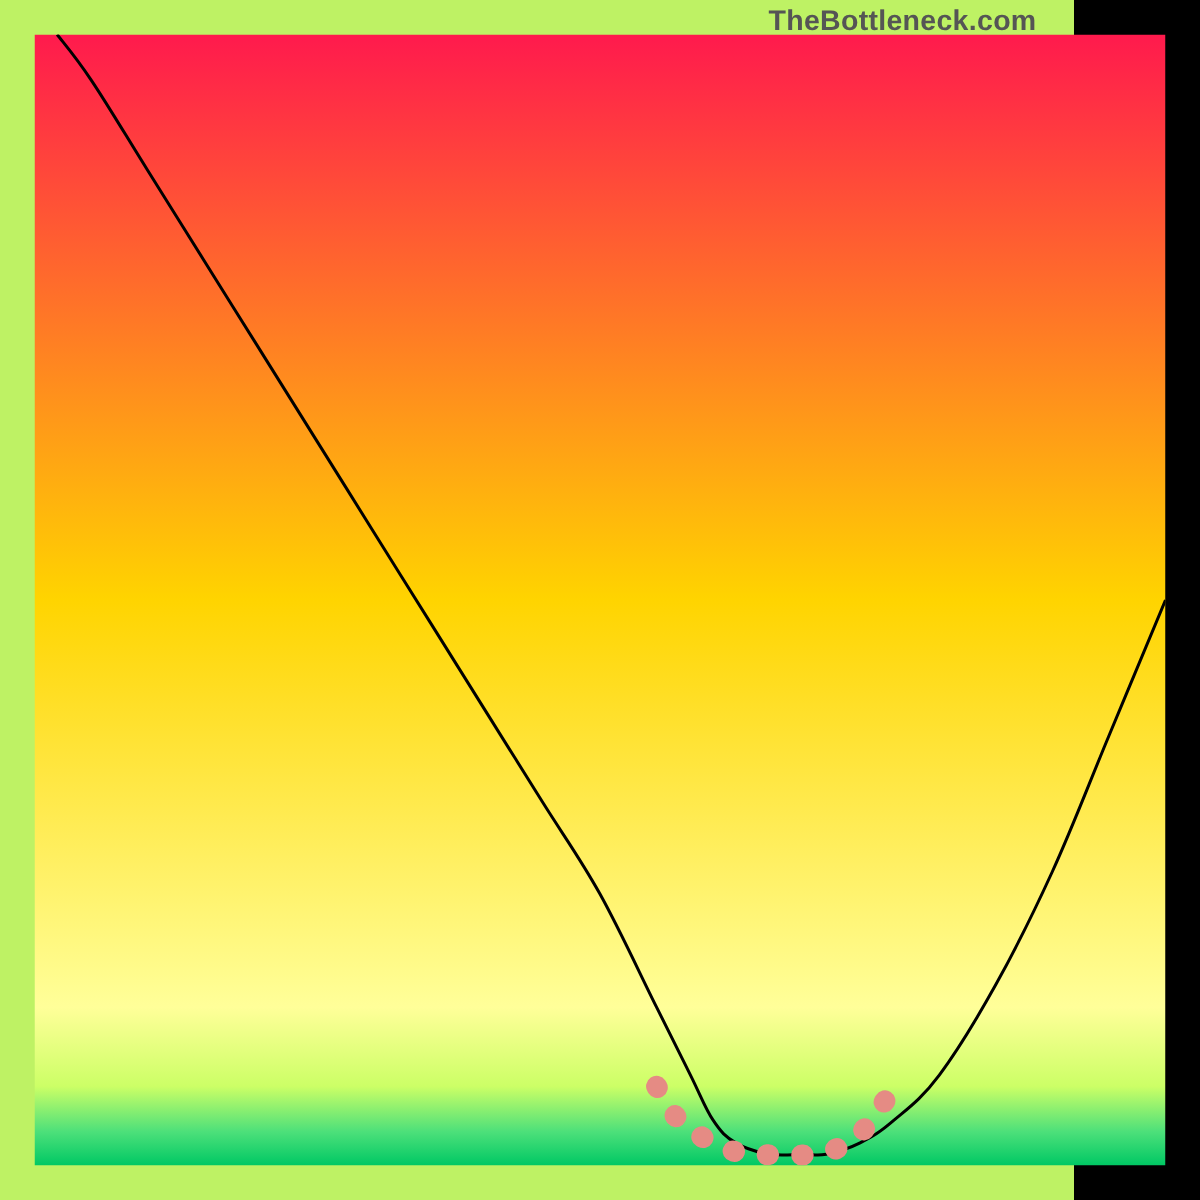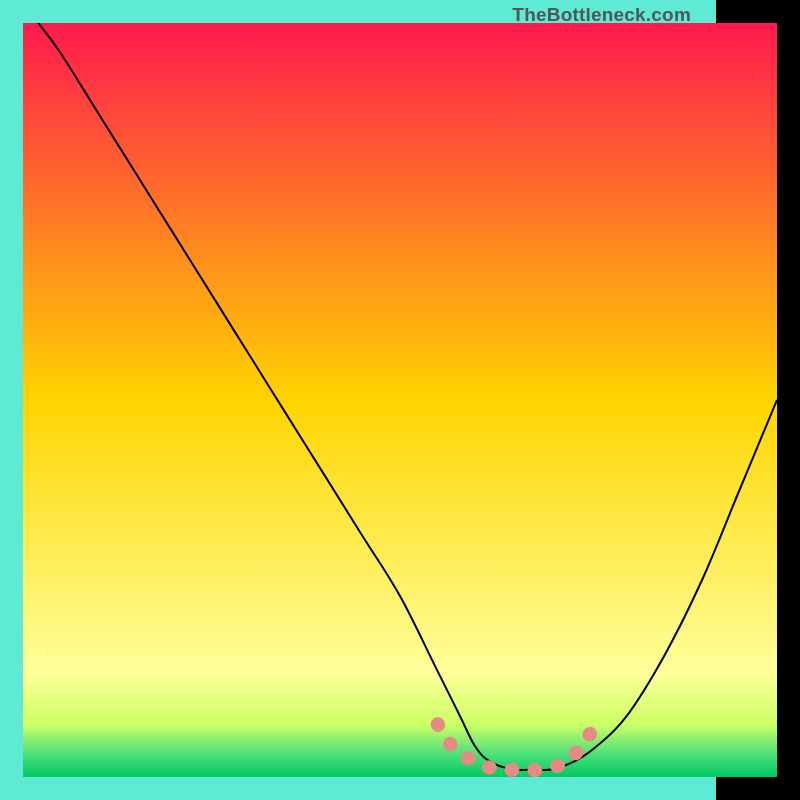--- a/index.html
+++ b/index.html
@@ -10,21 +10,21 @@
     height: 800px;
     overflow: hidden;
     font-family: Arial, Helvetica, sans-serif;
   }
   .frame {
     position: absolute;
     top: 0;
     left: 0;
     width: 716px;
     height: 800px;
-    background: #5eead4;
+    background: #bef264;
   }
   .plot-area {
     position: absolute;
     top: 23px;
     left: 23px;
     width: 754px;
     height: 754px;
   }
   .watermark {
     position: absolute;

